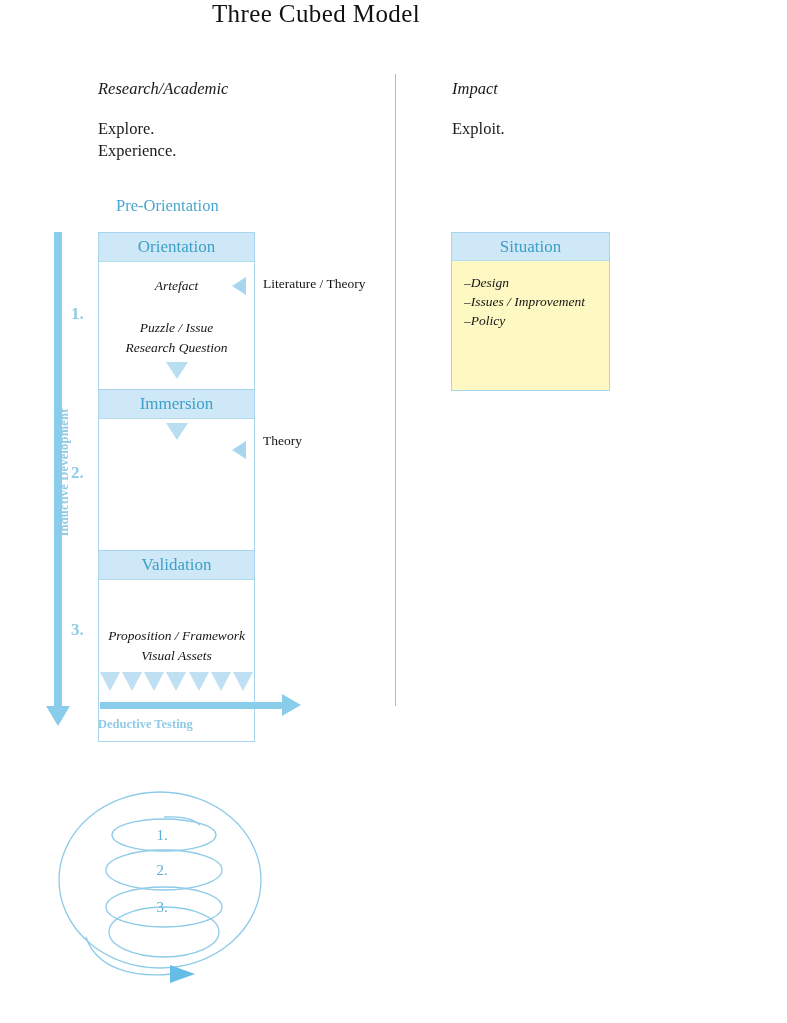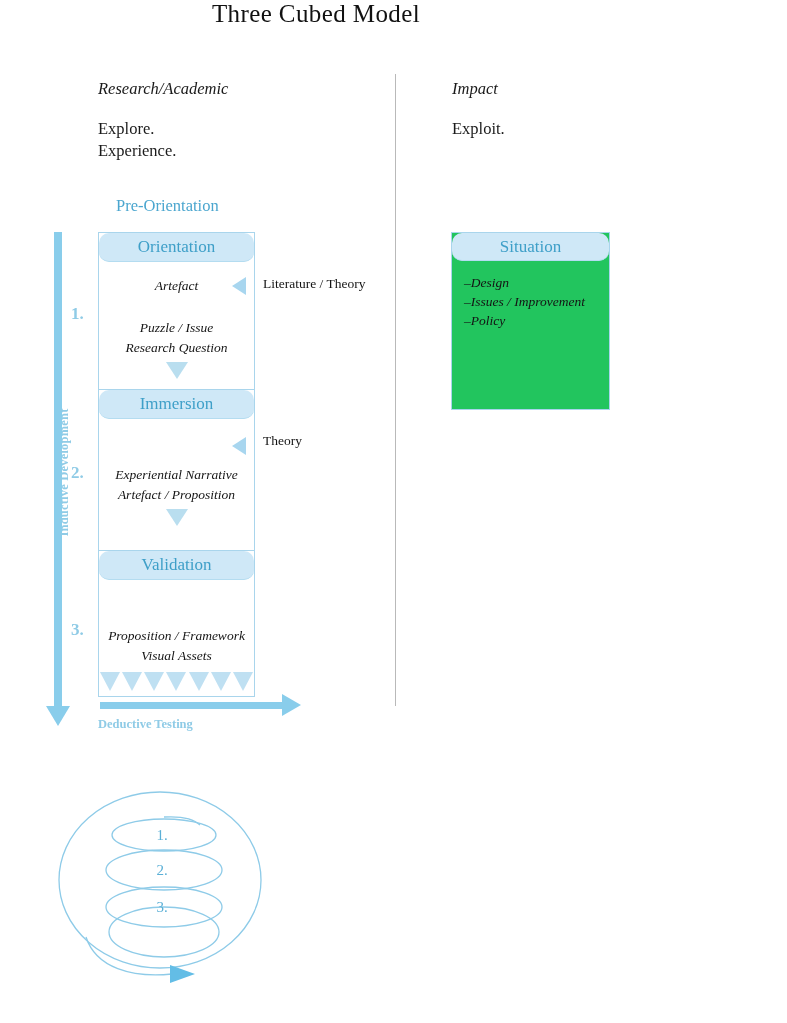--- a/index.html
+++ b/index.html
@@ -73,21 +73,20 @@
   }
   .stage-box:last-child { border-bottom: 1px solid #a9d5ec; }
   .stage-header {
     background: #cfe8f7;
     border-bottom: 1px solid #b4dcf0;
     text-align: center;
     color: #3e9fc8;
     font-size: 17px;
     line-height: 28px;
     height: 28px;
-    border-radius: 10px;
   }
   .stage-body {
     position: relative;
     text-align: center;
     font-style: italic;
     font-size: 13.5px;
     color: #141414;
     line-height: 20px;
   }
   .stage-line { display: block; }
@@ -185,24 +184,24 @@
     font-size: 12.5px;
     font-weight: bold;
     color: #8fcbe6;
   }
 
   
   #situation-box {
     left: 451px;
     top: 232px;
     width: 159px;
-    height: 178px;
+    height: 159px;
     border: 1px solid #a9d5ec;
     box-sizing: border-box;
-    background: #22c55e;
+    background: #fef9c3;
   }
   #situation-box .stage-header { width: 100%; box-sizing: border-box; }
   .situation-list {
     padding: 12px 0 0 12px;
     font-style: italic;
     font-size: 13.5px;
     line-height: 19px;
     color: #141414;
   }
 
@@ -247,29 +246,25 @@
         <span class="stage-line">Research Question</span>
       </div>
       <div class="tri-down" style="margin-top:4px;"></div>
     </div>
   </div>
 
   <div class="stage-box" style="height:161px;">
     <div class="stage-header">Immersion</div>
     <div class="stage-body" style="height:128px;">
       <div class="tri-left" style="right:8px; top:18px;"></div>
-      <div style="padding-top:46px;">
-        <span class="stage-line">Experiential Narrative</span>
-        <span class="stage-line">Artefact / Proposition</span>
-      </div>
       <div class="tri-down" style="margin-top:4px;"></div>
     </div>
   </div>
 
-  <div class="stage-box" style="height:147px;">
+  <div class="stage-box" style="height:192px;">
     <div class="stage-header">Validation</div>
     <div class="stage-body" style="height:127px;">
       <div style="padding-top:46px;">
         <span class="stage-line">Proposition / Framework</span>
         <span class="stage-line">Visual Assets</span>
       </div>
       <div class="tri-row" style="margin-top:6px;">
         <div class="tri-down"></div>
         <div class="tri-down"></div>
         <div class="tri-down"></div>

